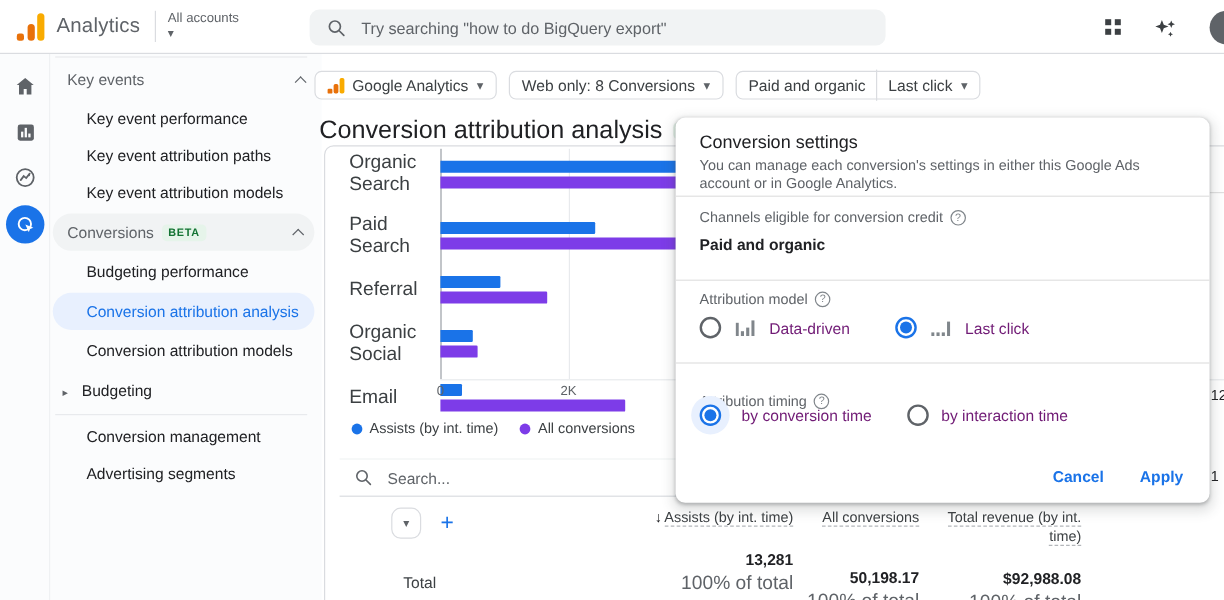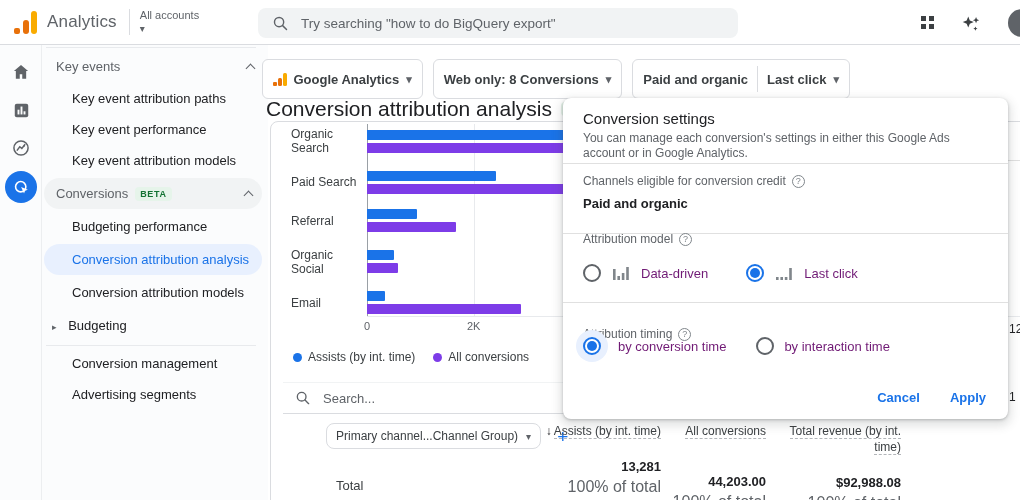--- a/index.html
+++ b/index.html
@@ -45,42 +45,42 @@
              transform:rotate(45deg); display:inline-block; margin-top:3px; }
   .sub-item { padding:8px 8px 8px 30px; font-weight:500; color:#202124; cursor:pointer; }
   .sub-item.selected { background:#e8f0fe; color:#1a73e8; border-radius:18px; margin:2px 6px 2px 2px; padding:8px 4px 8px 28px; }
   .sec-head.hovered { background:#f1f3f4; border-radius:18px; margin:2px 6px 2px 2px; padding:8px 10px 8px 12px; }
   .beta-badge { font-size:9px; font-weight:700; letter-spacing:.6px; color:#137333; background:#e6f4ea;
                 border-radius:4px; padding:2px 5px; margin-left:7px; }
   .expand-arrow { font-size:9px; color:#5f6368; margin-right:8px; }
 
   
   .chips { position:absolute; left:262px; top:59px; display:flex; gap:10px; z-index:6; }
-  .chip { display:flex; align-items:center; height:40px; border:1px solid #dadce0; border-radius:6px;
-          background:#fff; padding:0 10px; font-size:13px; font-weight:700; color:#3c4043; cursor:pointer; gap:7px;text-align:right; }
+  .chip { display:flex; align-items:center; height:24px; border:1px solid #dadce0; border-radius:6px;
+          background:#fff; padding:0 10px; font-size:13px; font-weight:400; color:#3c4043; cursor:pointer; gap:7px;text-align:right; }
   .chip .caret { font-size:11px; color:#5f6368; }
   .mini-ga { display:flex; align-items:flex-end; gap:1.5px; height:13px; }
   .mini-ga .dot { width:3.5px; height:3.5px; background:#e8710a; border-radius:1px; }
   .mini-ga .mid { width:3.5px; height:8px; background:#e8710a; border-radius:1.5px; }
   .mini-ga .tall { width:3.5px; height:13px; background:#f9ab00; border-radius:1.5px; }
   .chip-split-divider { width:1px; height:26px; background:#dadce0; margin:0 2px; }
 
   
   .title-row { position:absolute; left:266px; top:97px; display:flex; align-items:center; gap:9px; z-index:6; }
   .page-title { font-size:21px; color:#202124; }
 
   
   .card { position:absolute; left:270px; top:121px; right:-2px; bottom:-6px; background:#fff;
           border:1px solid #dadce0; border-radius:8px 0 0 0; z-index:1; }
   .gridline-2k { position:absolute; left:203px; top:2px; height:192px; width:1px; background:#e8eaed; }
   .axis-zero { position:absolute; left:96px; top:2px; height:192px; width:1px; background:#9aa0a6; }
   .axis-base { position:absolute; left:96px; top:194px; right:0; height:1px; background:#e8eaed; }
   .chart { position:absolute; left:20px; top:5px; right:0; }
   .crow { display:flex; align-items:center; margin-bottom:15.5px; }
-  .clabel { width:76px; flex:none; font-size:12px; color:#3c4043; }
+  .clabel { width:76px; flex:none; font-size:16px; color:#3c4043; }
   .cbars { display:flex; flex-direction:column; gap:3px; }
   .cbar { height:10px; border-radius:0 1px 1px 0; }
   .tick { position:absolute; top:198px; font-size:11px; color:#5f6368; }
   .legend { position:absolute; left:22px; top:228px; display:flex; gap:18px; align-items:center; }
   .leg-entry { display:flex; align-items:center; gap:6px; font-size:12px; color:#3c4043; }
   .leg-dot { width:9px; height:9px; border-radius:50%; }
   .tbl-search { position:absolute; left:12px; right:455px; top:260px; height:32px; border-top:1px solid #f1f3f4;
                 border-bottom:1px solid #dadce0; display:flex; align-items:center; padding-left:12px; }
   .tbl-search input { border:none; outline:none; font-size:13px; color:#3c4043; margin-left:12px; width:180px;
                       background:transparent; font-family:"Liberation Sans",sans-serif; }
@@ -201,22 +201,22 @@
     </div>
   </div>
 
   <div class="menu">
     <div class="menu-divider"></div>
 
     <div class="sec-head">
       <span>Key events</span>
       <span class="chev chev-up"></span>
     </div>
+    <div class="sub-item">Key event performance</div>
     <div class="sub-item">Key event attribution paths</div>
-    <div class="sub-item">Key event performance</div>
     <div class="sub-item">Key event attribution models</div>
 
     <div class="sec-head hovered">
       <span>Conversions</span>
       <span class="beta-badge">BETA</span>
       <span class="chev chev-up"></span>
     </div>
     <div class="sub-item">Budgeting performance</div>
     <div class="sub-item selected">Conversion attribution analysis</div>
     <div class="sub-item">Conversion attribution models</div>
@@ -322,38 +322,37 @@
     <div class="tbl-search">
       <svg width="16" height="16" viewBox="0 0 24 24">
         <circle cx="10" cy="10" r="6.5" fill="none" stroke="#5f6368" stroke-width="2"></circle>
         <line x1="15" y1="15" x2="20.5" y2="20.5" stroke="#5f6368" stroke-width="2" stroke-linecap="round"></line>
       </svg>
       <input type="text" placeholder="Search..." style="">
     </div>
 
     <div class="dim-row">
       <span class="dim-chip">
-        <span>Primary channel...Channel Group)</span>
         <span class="caret">▾</span>
       </span>
       <span class="plus-btn">+</span>
     </div>
 
     <div class="total-label">Total</div>
 
     <div class="mcol c1">
       <div class="hdr">
         <span class="sort-arrow">↓</span><span class="u">Assists (by int. time)</span>
       </div>
       <div class="val">13,281</div>
       <div class="share">100% of total</div>
     </div>
     <div class="mcol c2">
       <div class="hdr"><span class="u">All conversions</span></div>
-      <div class="val" style="top:27px;">44,203.00</div>
+      <div class="val" style="top:27px;">50,198.17</div>
       <div class="share" style="top:27px;">100% of total</div>
     </div>
     <div class="mcol c3">
       <div class="hdr"><span class="u">Total revenue (by int. time)</span></div>
       <div class="val">$92,988.08</div>
       <div class="share">100% of total</div>
     </div>
   </div>
 
   <div class="frag-line"></div>
@@ -365,21 +364,21 @@
     <div class="dlg-desc">You can manage each conversion's settings in either this Google Ads account or in Google Analytics.</div>
     <div class="dlg-div" style="top:65px;"></div>
 
     <div class="dlg-label" style="top:76px;">
       <span>Channels eligible for conversion credit</span>
       <span class="qmark">?</span>
     </div>
     <div class="dlg-strong" style="top:98px;">Paid and organic</div>
     <div class="dlg-div" style="top:135px;"></div>
 
-    <div class="dlg-label" style="top:134px;">
+    <div class="dlg-label" style="top:144px;">
       <span>Attribution model</span>
       <span class="qmark">?</span>
     </div>
     <div class="opt-row" style="top:166px; gap:12px;">
       <span class="rad"></span>
       <svg width="16" height="14" viewBox="0 0 16 14">
         <rect x="0" y="3" width="2.6" height="11" fill="#80868b"></rect>
         <rect x="4.4" y="10" width="2.6" height="4" fill="#80868b"></rect>
         <rect x="8.8" y="7" width="2.6" height="7" fill="#80868b"></rect>
         <rect x="13.2" y="1" width="2.6" height="13" fill="#80868b"></rect>

